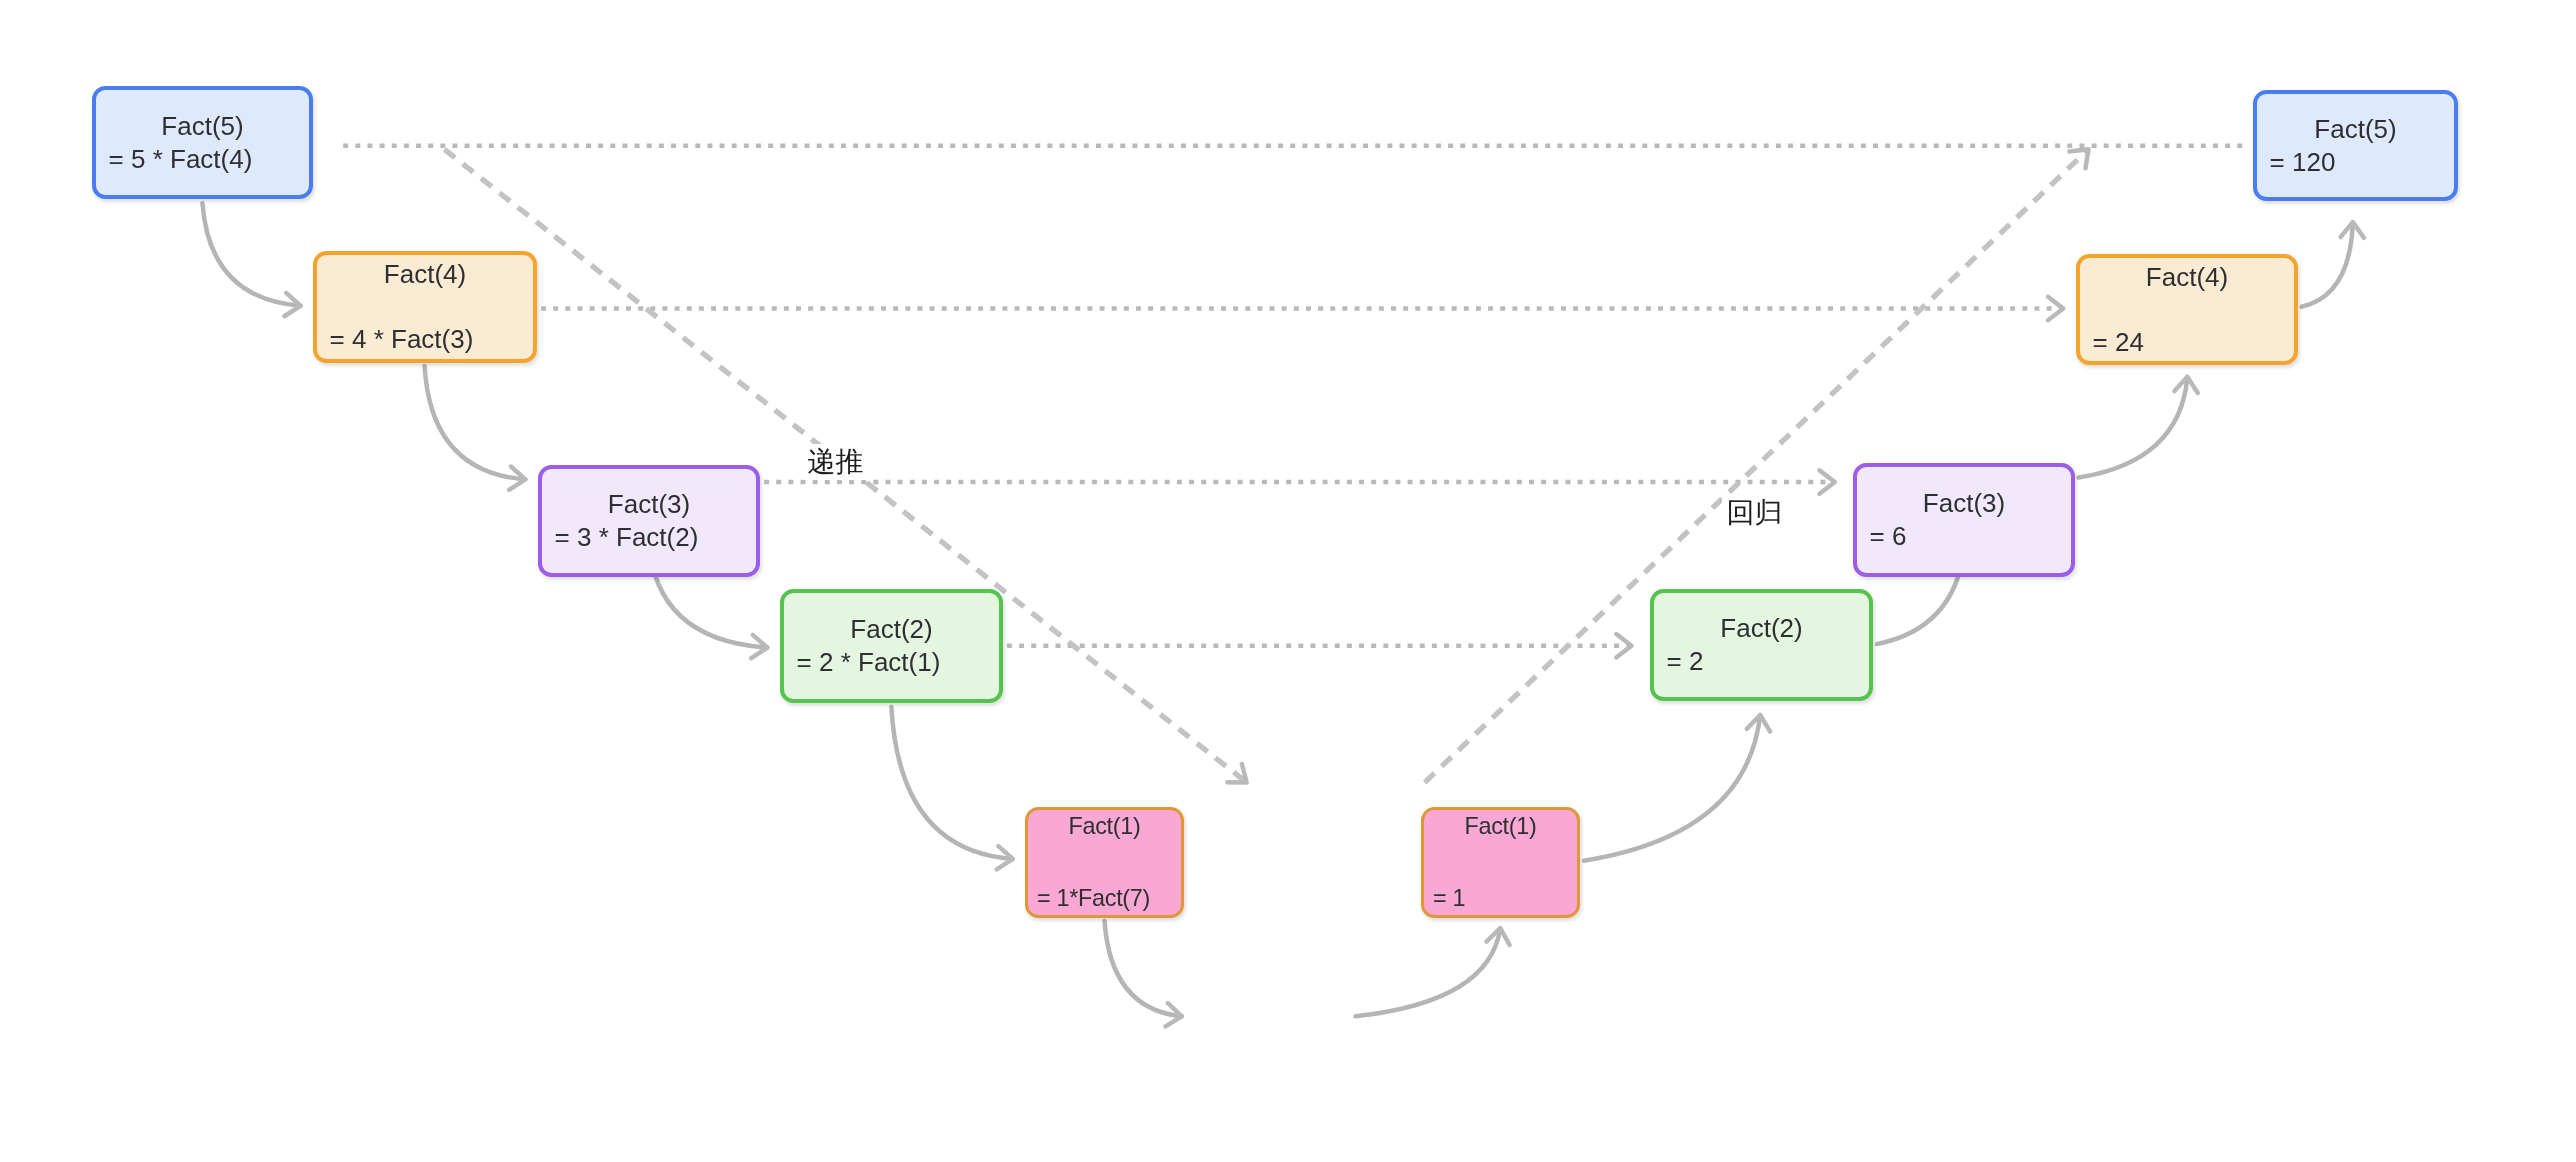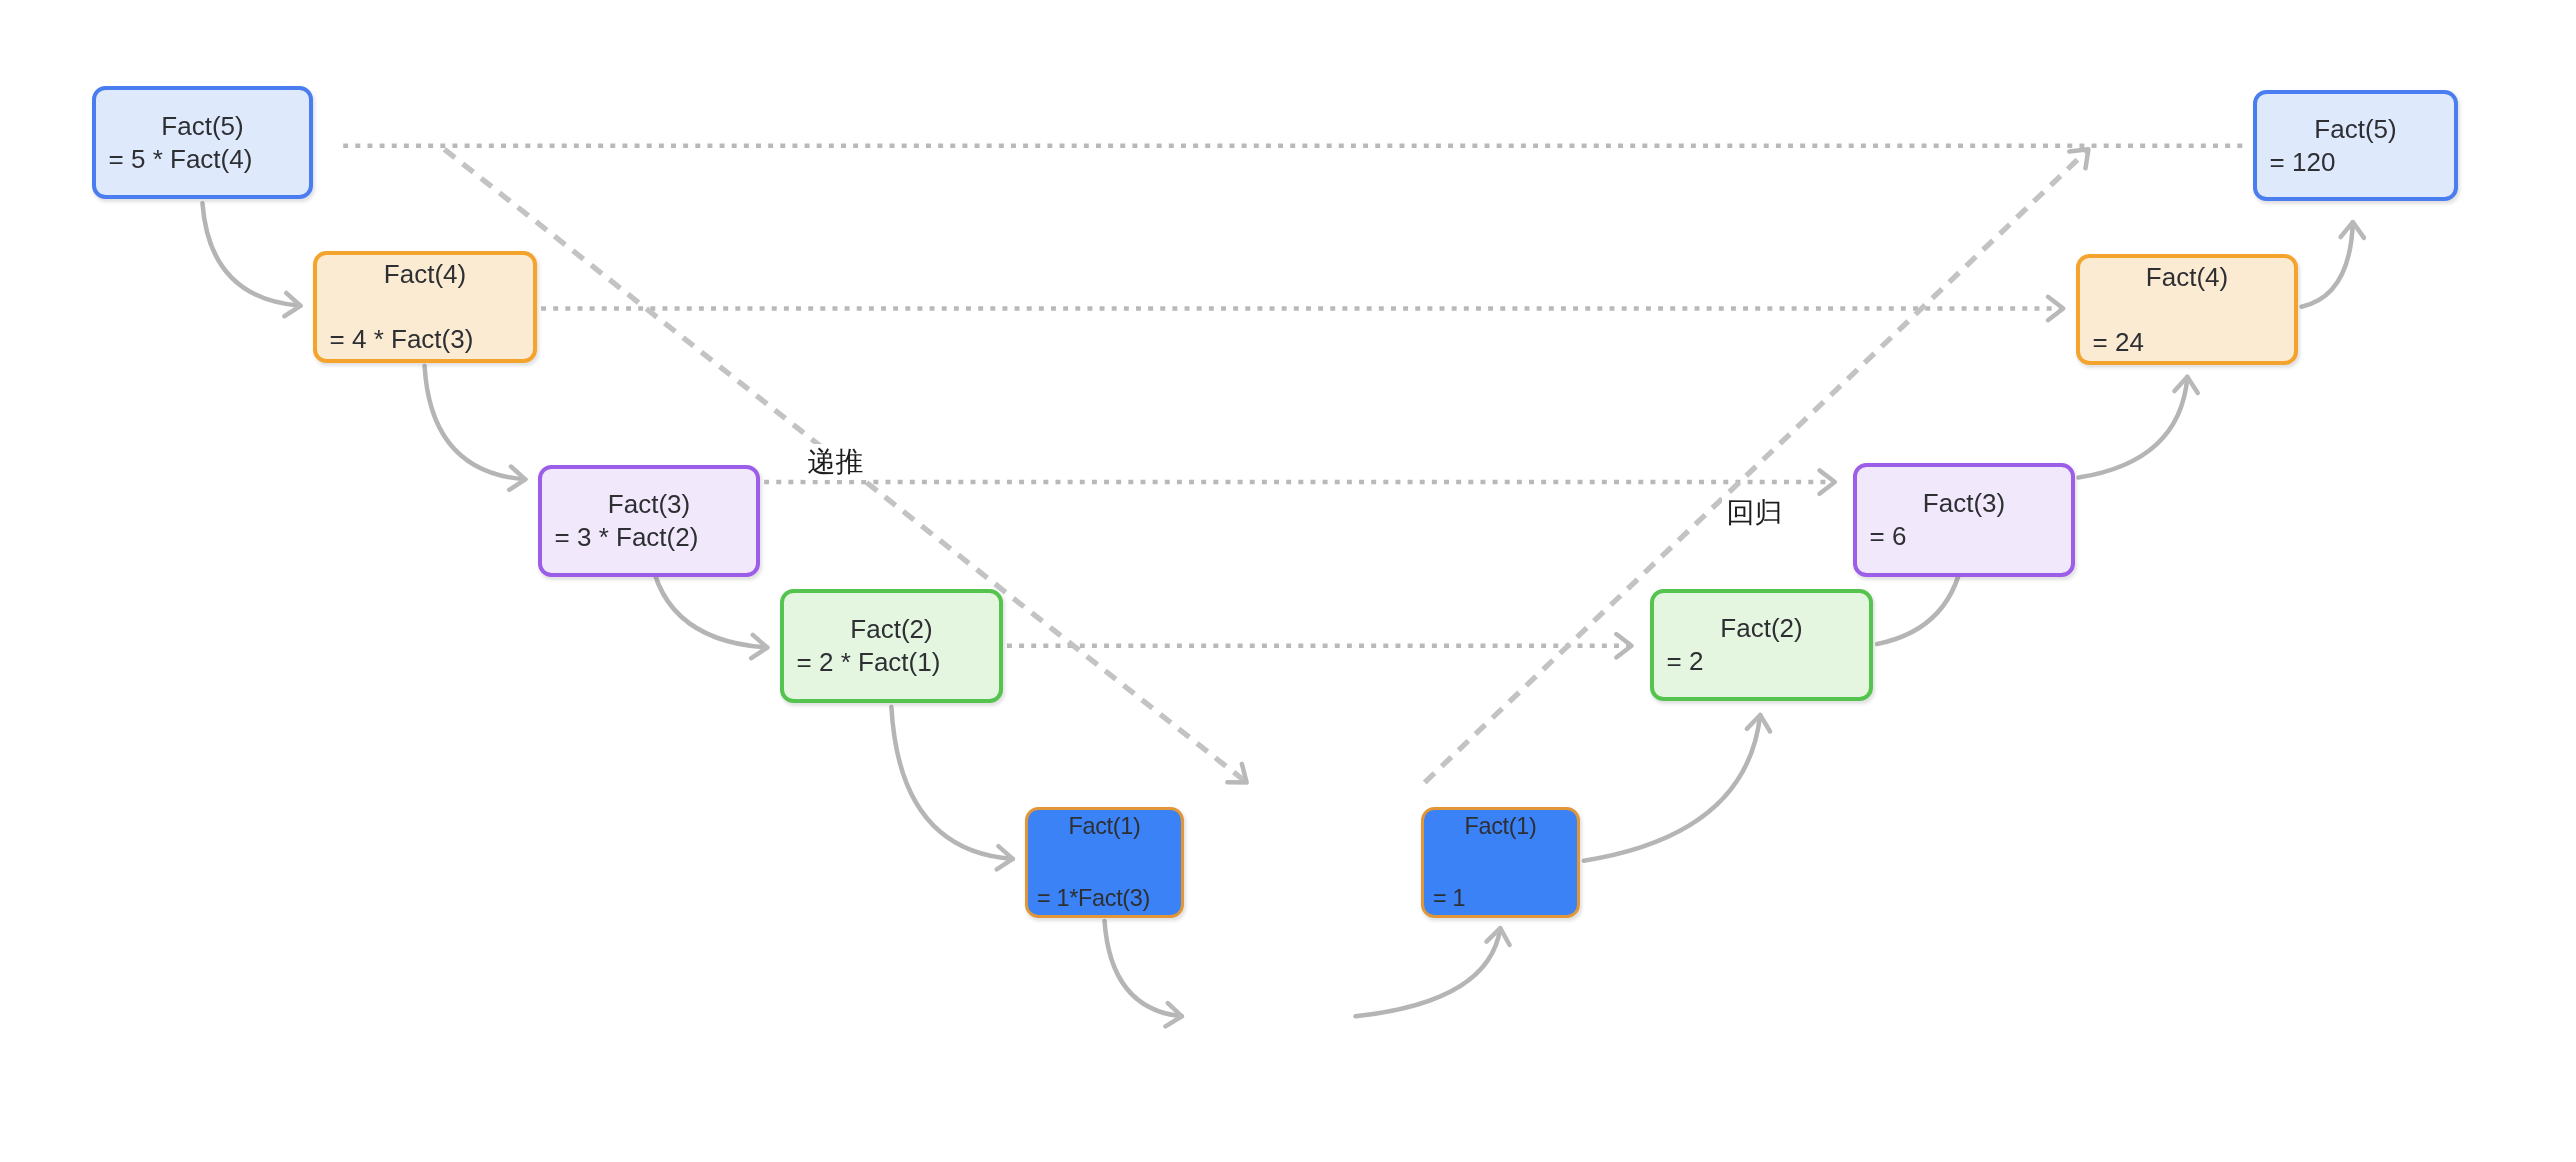--- a/index.html
+++ b/index.html
@@ -34,21 +34,21 @@
     line-height: 33px;
     color: #2d2f33;
     box-shadow: 1.8px 2.7px 3.6px rgba(0,0,0,0.12);
   }
   .node .l1 { text-align: center; white-space: pre-wrap; }
   .node .l2 { text-align: left;   white-space: pre-wrap; }
   .node.blue   { background: #dfe9fc; border-color: #4a7ef0; }
   .node.peach  { background: #fcebd3; border-color: #f4a42d; gap: 32px; }
   .node.purple { background: #f1e8fc; border-color: #9c5de8; margin-top: 40px; }
   .node.green  { background: #e5f6e0; border-color: #54c44e; }
-  .node.orange { background: #3b82f6; border-color: #e19637; border-width: 3.6px; gap: 41px; }
+  .node.orange { background: #f9a8d4; border-color: #e19637; border-width: 3.6px; gap: 41px; }
   .node.gray   { background: #c1c3c7; border-color: #9fa2a6; border-width: 3.6px; }
   .node.tight  { font-size: 23.4px; line-height: 31.5px; padding: 3.6px 9px; letter-spacing: -0.3px; }
   .edge-label {
     position: absolute;
     font-size: 28px;
     line-height: 36px;
     color: #1d1d1d;
     background: #ffffff;
     padding: 0 4.5px;
   }
@@ -106,21 +106,21 @@
     <div class="l2">= 3 * Fact(2)</div>
   </div>
 
   <div class="node green" style="left:780px; top:589px; width:223px; height:114px">
     <div class="l1">Fact(2)</div>
     <div class="l2">= 2 * Fact(1)</div>
   </div>
 
   <div class="node orange tight" style="left:1025px; top:807px; width:159px; height:111px">
     <div class="l1">Fact(1)</div>
-    <div class="l2">= 1*Fact(3)</div>
+    <div class="l2">= 1*Fact(7)</div>
   </div>
 
 
   <div class="node orange tight" style="left:1421px; top:807px; width:159px; height:111px">
     <div class="l1">Fact(1)</div>
     <div class="l2">= 1</div>
   </div>
 
   <div class="node green" style="left:1650px; top:589px; width:223px; height:112px">
     <div class="l1">Fact(2)</div>

